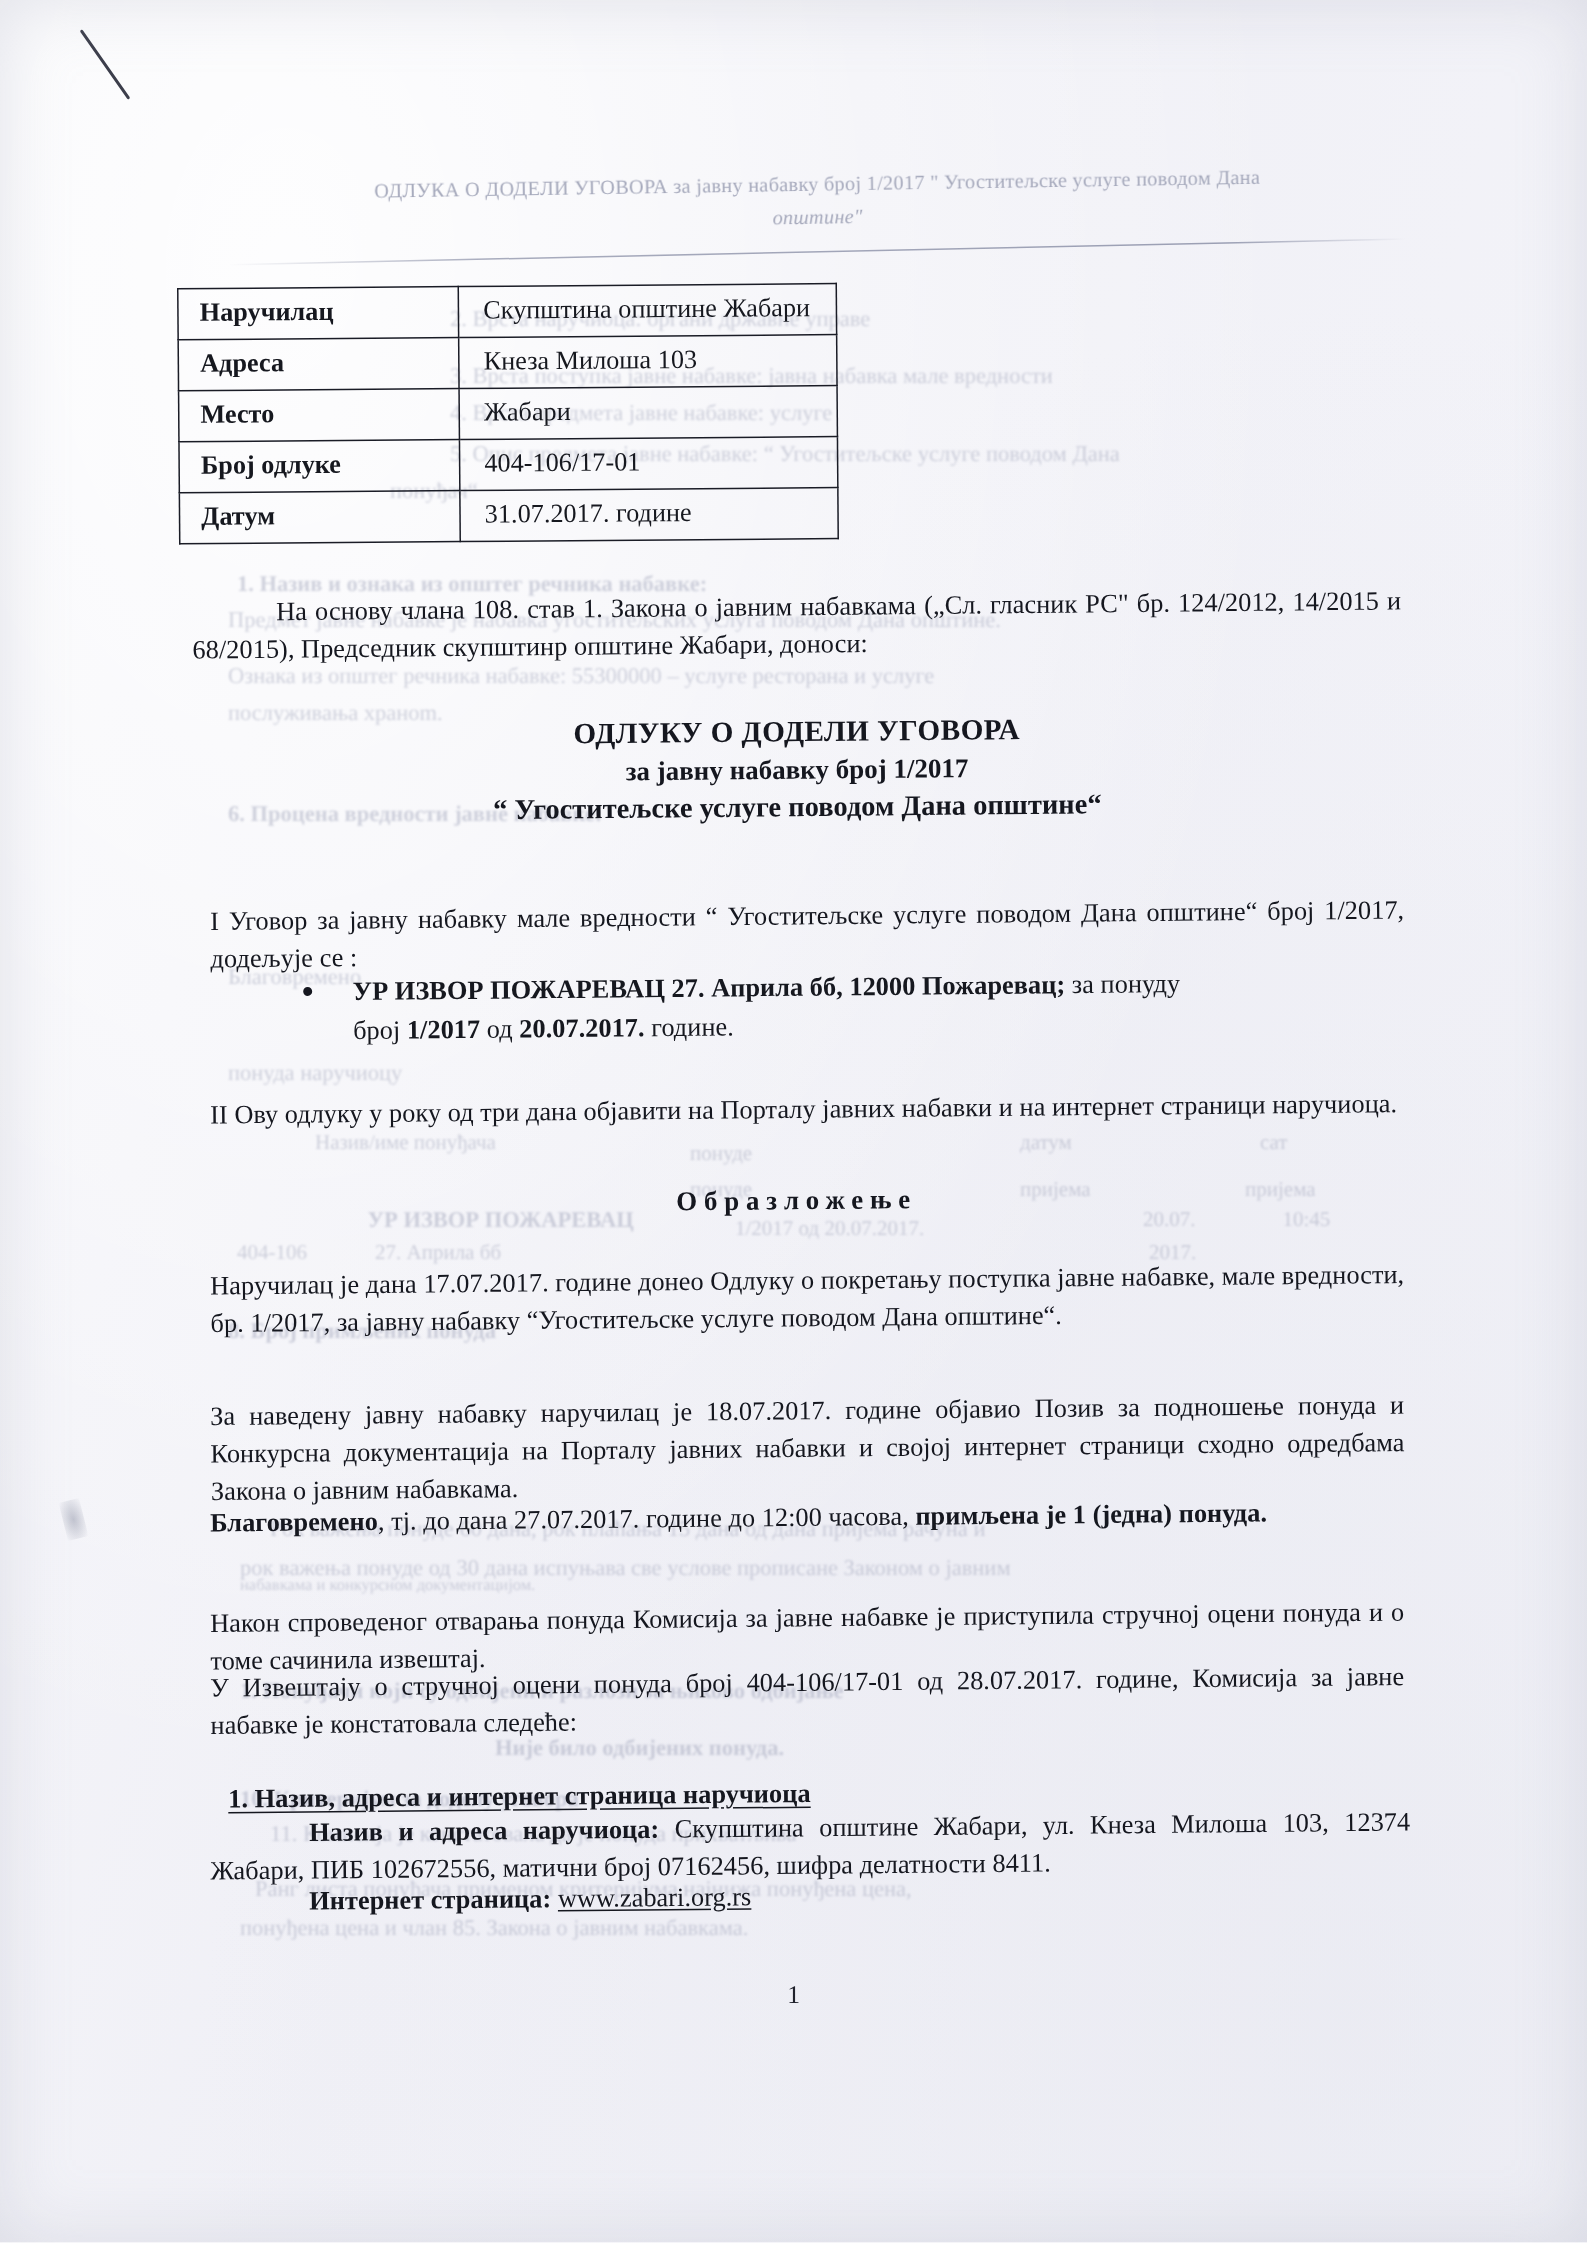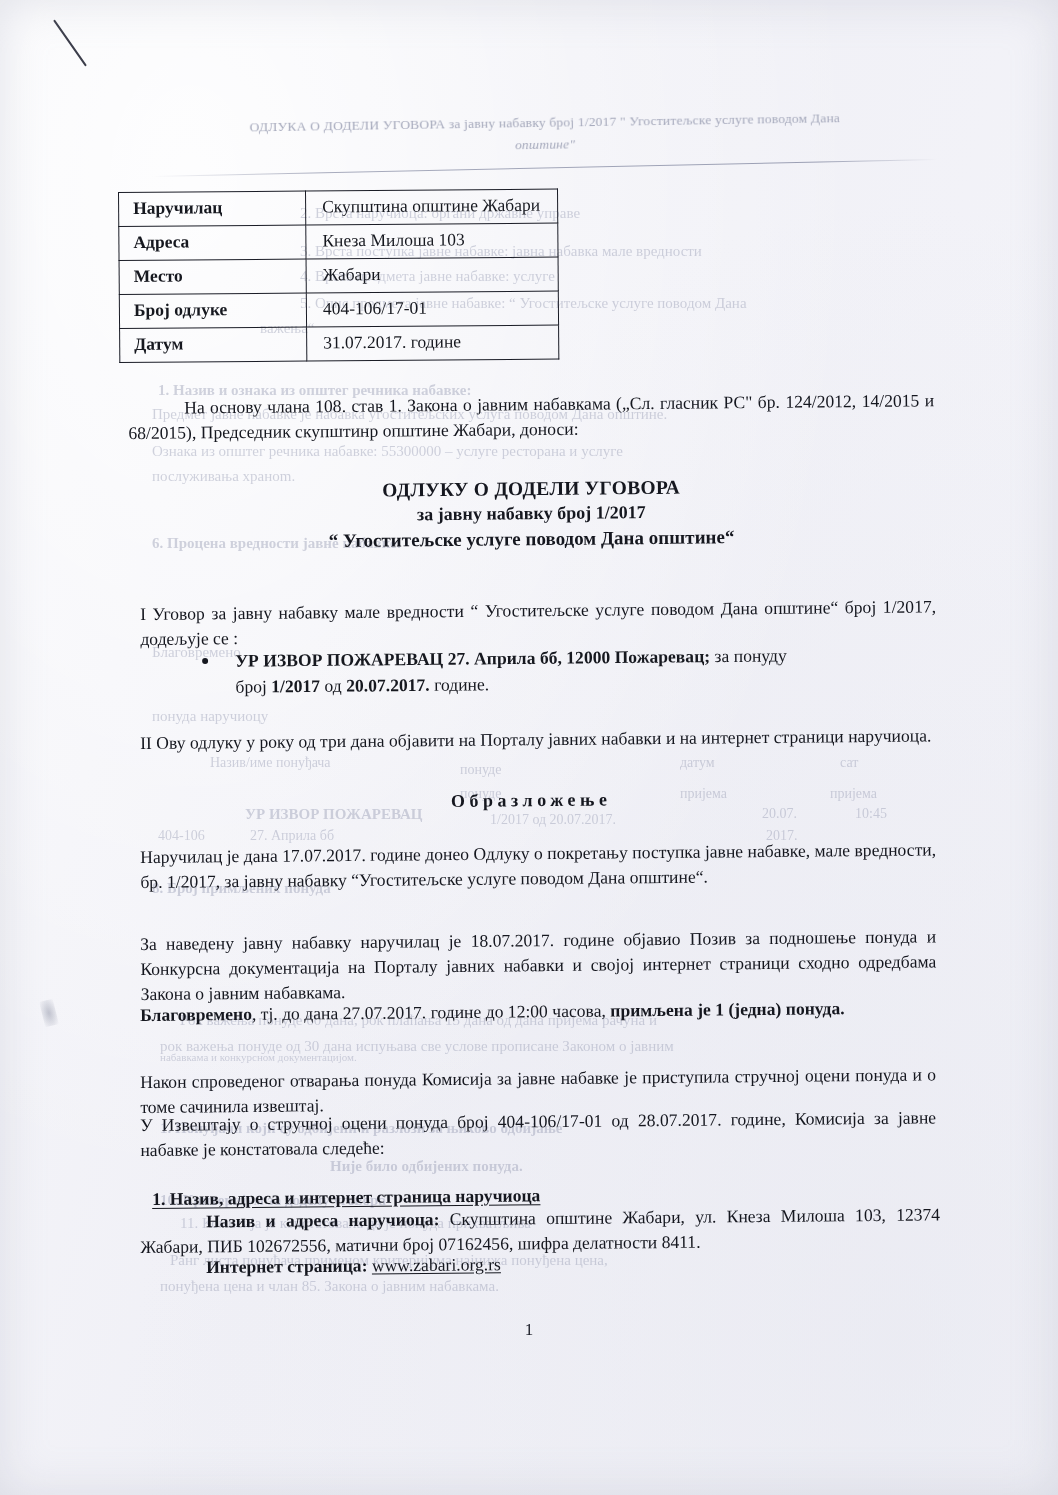--- a/index.html
+++ b/index.html
@@ -256,21 +256,21 @@
 
 <div class="page">
 
   <div class="paper-tint"></div>
 
   <div class="ghost-layer" id="ghost-layer">
       <div class="ghost-line" style="left: 300px; top: 205px; font-size: 15px; font-weight: normal;">2. Врста наручиоца:  органи државне управе</div>
       <div class="ghost-line" style="left: 300px; top: 243px; font-size: 15px; font-weight: normal;">3. Врста поступка јавне набавке: јавна набавка мале вредности</div>
       <div class="ghost-line" style="left: 300px; top: 268px; font-size: 15px; font-weight: normal;">4. Врста предмета јавне набавке: услуге</div>
       <div class="ghost-line" style="left: 300px; top: 295px; font-size: 15px; font-weight: normal;">5. Опис предмета јавне набавке: “ Угоститељске услуге поводом Дана</div>
-      <div class="ghost-line" style="left: 260px; top: 320px; font-size: 15px; font-weight: normal;">важења“</div>
+      <div class="ghost-line" style="left: 260px; top: 320px; font-size: 15px; font-weight: normal;">понуђач“</div>
       <div class="ghost-line" style="left: 158px; top: 382px; font-size: 15px; font-weight: bold;">1. Назив и ознака из општег речника набавке:</div>
       <div class="ghost-line" style="left: 152px; top: 406px; font-size: 15px; font-weight: normal;">Предмет јавне набавке је набавка угоститељских услуга поводом Дана општине.</div>
       <div class="ghost-line" style="left: 152px; top: 443px; font-size: 15px; font-weight: normal;">Ознака из општег речника набавке: 55300000 – услуге ресторана и услуге</div>
       <div class="ghost-line" style="left: 152px; top: 468px; font-size: 15px; font-weight: normal;">послуживања хранom.</div>
       <div class="ghost-line" style="left: 152px; top: 535px; font-size: 15px; font-weight: bold;">6. Процена вредности јавне набавке:</div>
       <div class="ghost-line" style="left: 152px; top: 644px; font-size: 15px; font-weight: normal;">Благовремено</div>
       <div class="ghost-line" style="left: 152px; top: 708px; font-size: 15px; font-weight: normal;">понуда наручиоцу</div>
       <div class="ghost-line" style="left: 210px; top: 755px; font-size: 14px; font-weight: normal;">Назив/име понуђача</div>
       <div class="ghost-line" style="left: 460px; top: 762px; font-size: 14px; font-weight: normal;">понуде</div>
       <div class="ghost-line" style="left: 680px; top: 755px; font-size: 14px; font-weight: normal;">датум</div>

